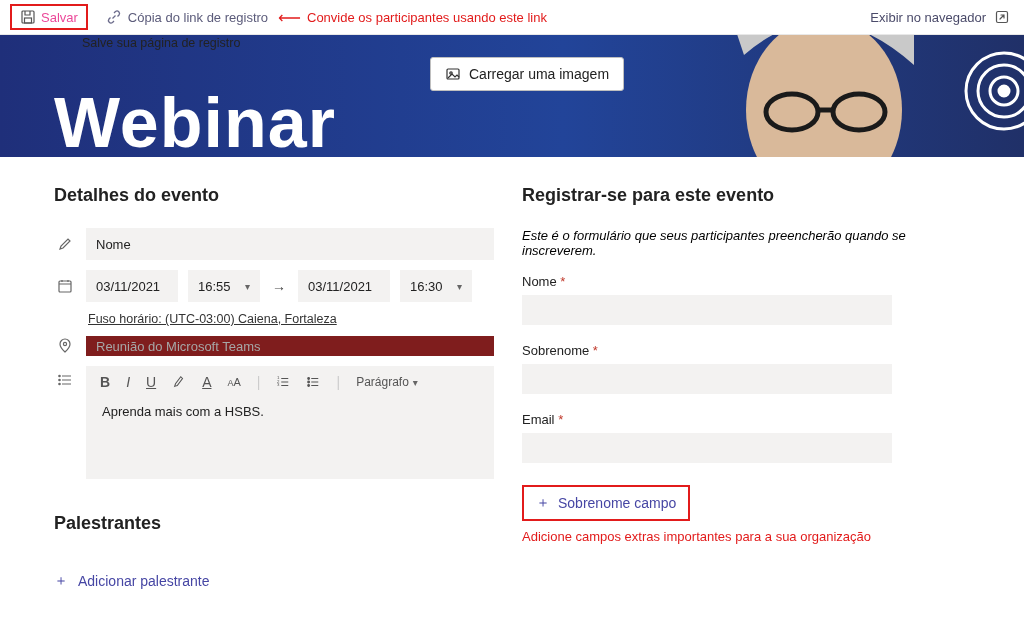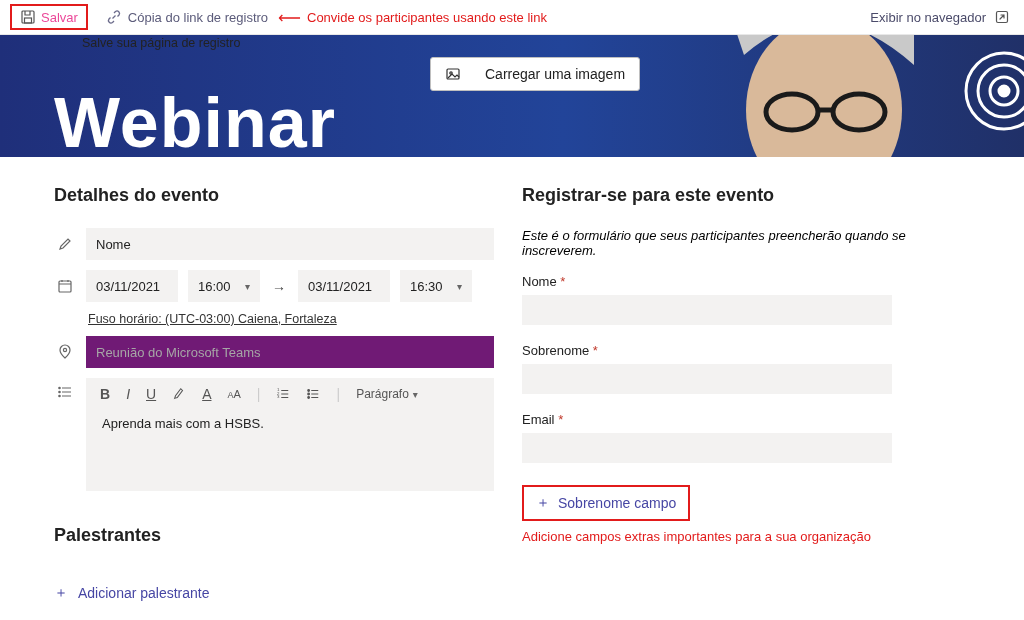--- a/index.html
+++ b/index.html
@@ -6,37 +6,37 @@
   body { font-family: "Segoe UI", Arial, sans-serif; font-size: 14px; color: #242424; width: 1024px; height: 620px; overflow: hidden; background: #fff; }
   .topbar { height: 35px; display: flex; align-items: center; padding: 0 10px; border-bottom: 1px solid #e8e8e8; position: relative; }
   .save-btn { display: inline-flex; align-items: center; gap: 5px; padding: 3px 8px; border: 2px solid #e21b1b; font-size: 13px; color: #ec4899; cursor: pointer; }
   .link-copy { display: inline-flex; align-items: center; gap: 6px; margin-left: 18px; font-size: 13px; color: #5b5b7a; cursor: pointer; }
   .arrow-ann { display: inline-flex; align-items: center; margin-left: 10px; color: #e21b1b; font-size: 13px; gap: 6px; }
   .arrow-ann .arrow { font-size: 16px; }
   .view-browser { position: absolute; right: 14px; display: inline-flex; align-items: center; gap: 8px; font-size: 13px; color: #4b4b6a; cursor: pointer; }
   .save-caption { position: absolute; left: 82px; top: 36px; font-size: 12.5px; color: #222; z-index: 5; }
   .banner { position: relative; background: linear-gradient(90deg, #1f2f7a 0%, #224499 55%, #203068 100%); height: 122px; overflow: hidden; }
   .banner-title { position: absolute; bottom: -6px; left: 54px; color: #fff; font-size: 70px; font-weight: 600; letter-spacing: 1px; font-family: "Segoe UI", Arial, sans-serif; }
-  .upload-btn { position: absolute; top: 22px; left: 430px; display: inline-flex; align-items: center; gap: 24px; background: #fff; border: 1px solid #bfbfbf; padding: 8px 14px; border-radius: 3px; font-size: 14px; color: #222; cursor: pointer; }
+  .upload-btn { position: absolute; top: 22px; left: 430px; display: inline-flex; align-items: center; gap: 8px; background: #fff; border: 1px solid #bfbfbf; padding: 8px 14px; border-radius: 3px; font-size: 14px; color: #222; cursor: pointer; }
   .face { position: absolute; right: 90px; top: -20px; width: 220px; height: 170px; }
   .circle-art { position: absolute; right: -10px; top: 8px; }
 
   .content { display: flex; padding: 28px 54px 0 54px; gap: 28px; }
   .left-col { width: 440px; }
   .right-col { flex: 1; }
   h2.section { font-size: 18px; font-weight: 600; color: #222; margin-bottom: 22px; }
   .row { display: flex; align-items: center; gap: 10px; margin-bottom: 10px; }
   .left-icon { width: 22px; display: flex; justify-content: center; color: #666; }
   .field-box { background: #f3f2f1; height: 32px; display: flex; align-items: center; padding: 0 10px; color: #222; font-size: 13px; }
   .field-box.fill { flex: 1; }
   .date-box { width: 92px; }
   .time-box { width: 72px; display: flex; align-items: center; justify-content: space-between; }
   .arrow-sep { color: #444; padding: 0 2px; }
   .tz-text { font-size: 12.5px; color: #333; padding-left: 2px; text-decoration: underline; }
-  .location-box { flex: 1; height: 32px; background: #701a75; display: flex; align-items: center; padding: 0 10px; color: #a6a6a6; font-size: 13px; }
+  .location-box { flex: 1; height: 20px; background: #7f1d1d; display: flex; align-items: center; padding: 0 10px; color: #a6a6a6; font-size: 13px; }
   .rte { flex: 1; background: #f3f2f1; }
   .rte-toolbar { display: flex; align-items: center; gap: 16px; padding: 8px 14px 4px 14px; color: #555; font-size: 14px; }
   .rte-toolbar .sep { color: #ccc; }
   .rte-toolbar .item { cursor: pointer; }
   .rte-toolbar .para { font-size: 12px; color: #555; display: inline-flex; align-items: center; gap: 4px; }
   .rte-body { padding: 10px 16px 60px 16px; font-size: 13px; color: #222; }
   .speakers { margin-top: 34px; }
   .add-speaker { display: inline-flex; align-items: center; gap: 10px; margin-top: 16px; color: #4646a4; font-size: 14px; cursor: pointer; }
 
   .form-intro { font-style: italic; font-size: 13px; color: #000000; margin-bottom: 16px; }
@@ -155,21 +155,21 @@
 
     <div class="row">
       <span class="left-icon">
         <svg class="ic" viewBox="0 0 16 16" fill="none" stroke="#666" stroke-width="1.2">
             <rect x="2" y="3" width="12" height="11" rx="1"></rect>
             <path d="M2 6h12M5 2v2M11 2v2"></path>
           </svg>
       </span>
       <div class="field-box date-box">03/11/2021</div>
       <div class="field-box time-box">
-        <span>16:00</span>
+        <span>16:55</span>
         <span class="chev">▾</span>
       </div>
       <span class="arrow-sep">→</span>
       <div class="field-box date-box">03/11/2021</div>
       <div class="field-box time-box">
         <span>16:30</span>
         <span class="chev">▾</span>
       </div>
     </div>
 

